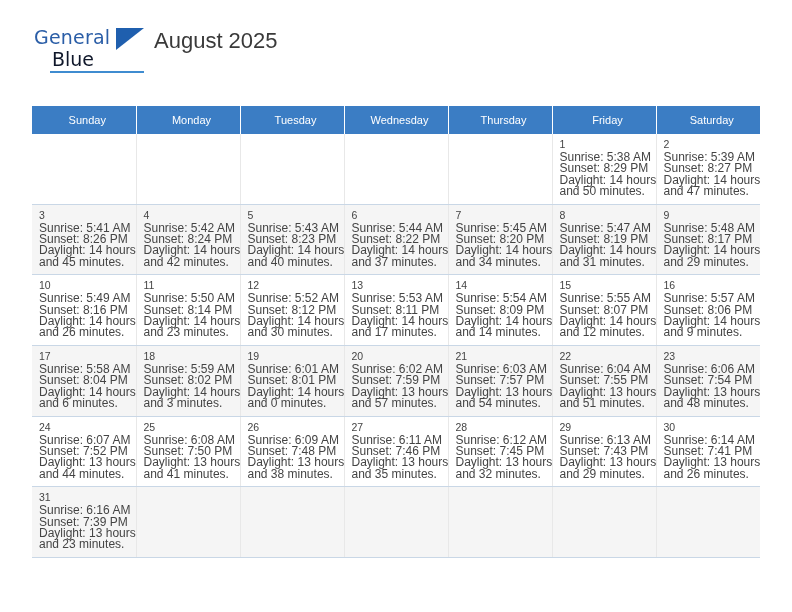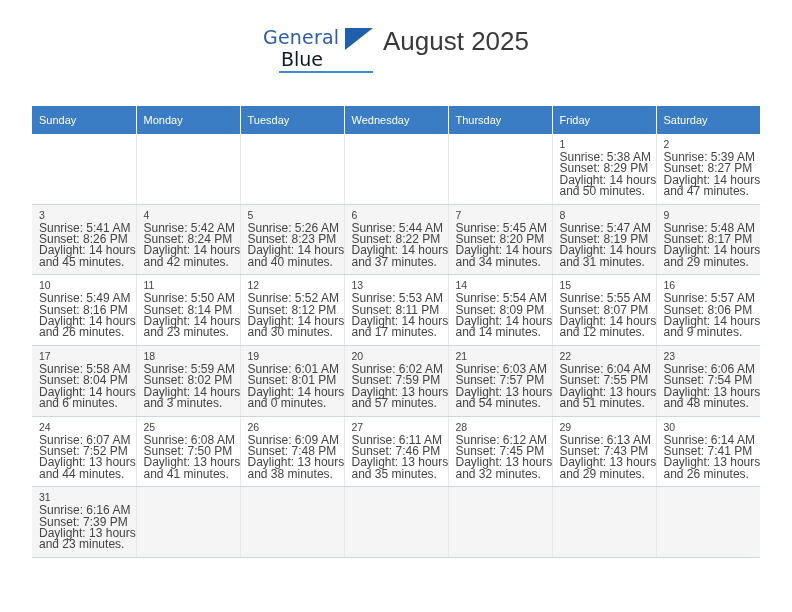--- a/index.html
+++ b/index.html
@@ -19,21 +19,21 @@
     position: relative;
     width: 792px;
     height: 612px;
     box-sizing: border-box;
     padding: 26px 32px 0 32px;
   }
   
   .header {
     display: flex;
     align-items: flex-start;
-    justify-content: center;
+    justify-content: flex-start;
     height: 72px;
   }
   .logo {
     position: relative;
     width: 120px;
     height: 52px;
     padding-left: 2px;
   }
   .logo-general {
     font-family: "DejaVu Sans", sans-serif;
@@ -66,21 +66,21 @@
     top: 45px;
     width: 94px;
     height: 2px;
     background: #3f8cd0;
   }
   .title-block {
     text-align: right;
     padding-right: 2px;
   }
   .month-title {
-    font-size: 26px;
+    font-size: 22px;
     color: #3a3a3a;
     font-weight: normal;
     line-height: 30px;
     white-space: nowrap;
   }
   .location {
     font-size: 13.5px;
     color: #3a3a3a;
     margin-top: 11px;
     line-height: 16px;
@@ -91,21 +91,21 @@
     width: 728px;
     border-collapse: collapse;
     table-layout: fixed;
     margin-top: 8px;
   }
   .calendar th {
     background: #3b7dc4;
     color: #ffffff;
     font-size: 11px;
     font-weight: normal;
-    text-align: left;
+    text-align: center;
     padding: 5px 0 5px 7px;
     border-right: 1px solid #ffffff;
     height: 18px;
   }
   .calendar th:last-child { border-right: none; margin-top: 36px; }
   .calendar td {
     vertical-align: top;
     border-right: 1px solid #e8e8e8;
     border-bottom: 1px solid #c9d7e6;
     padding: 3px 6px 6px 7px;
@@ -199,21 +199,21 @@
             <div class="info">
               <div>Sunrise: 5:42 AM</div>
               <div>Sunset: 8:24 PM</div>
               <div>Daylight: 14 hours</div>
               <div>and 42 minutes.</div>
             </div>
           </td>
           <td>
             <div class="daynum">5</div>
             <div class="info">
-              <div>Sunrise: 5:26 AM</div>
+              <div>Sunrise: 5:43 AM</div>
               <div>Sunset: 8:23 PM</div>
               <div>Daylight: 14 hours</div>
               <div>and 40 minutes.</div>
             </div>
           </td>
           <td>
             <div class="daynum">6</div>
             <div class="info">
               <div>Sunrise: 5:44 AM</div>
               <div>Sunset: 8:22 PM</div>

